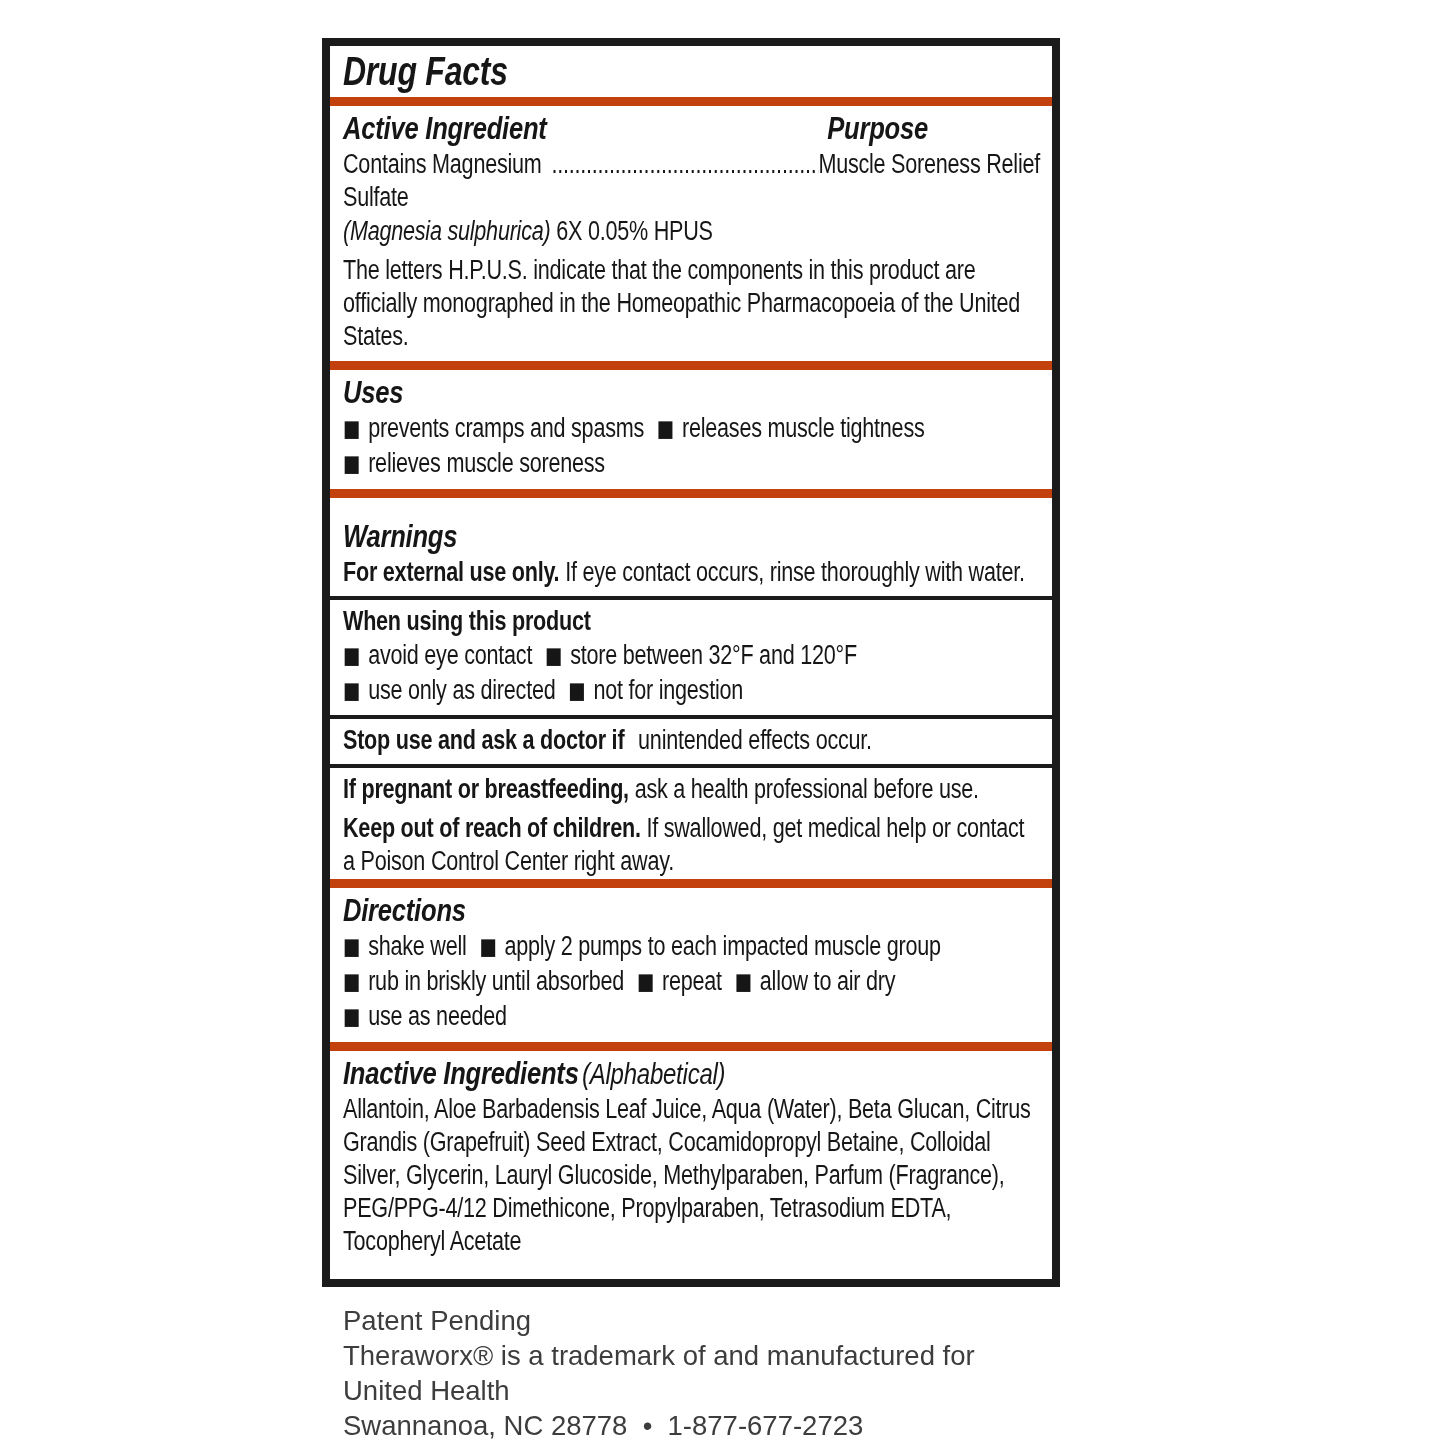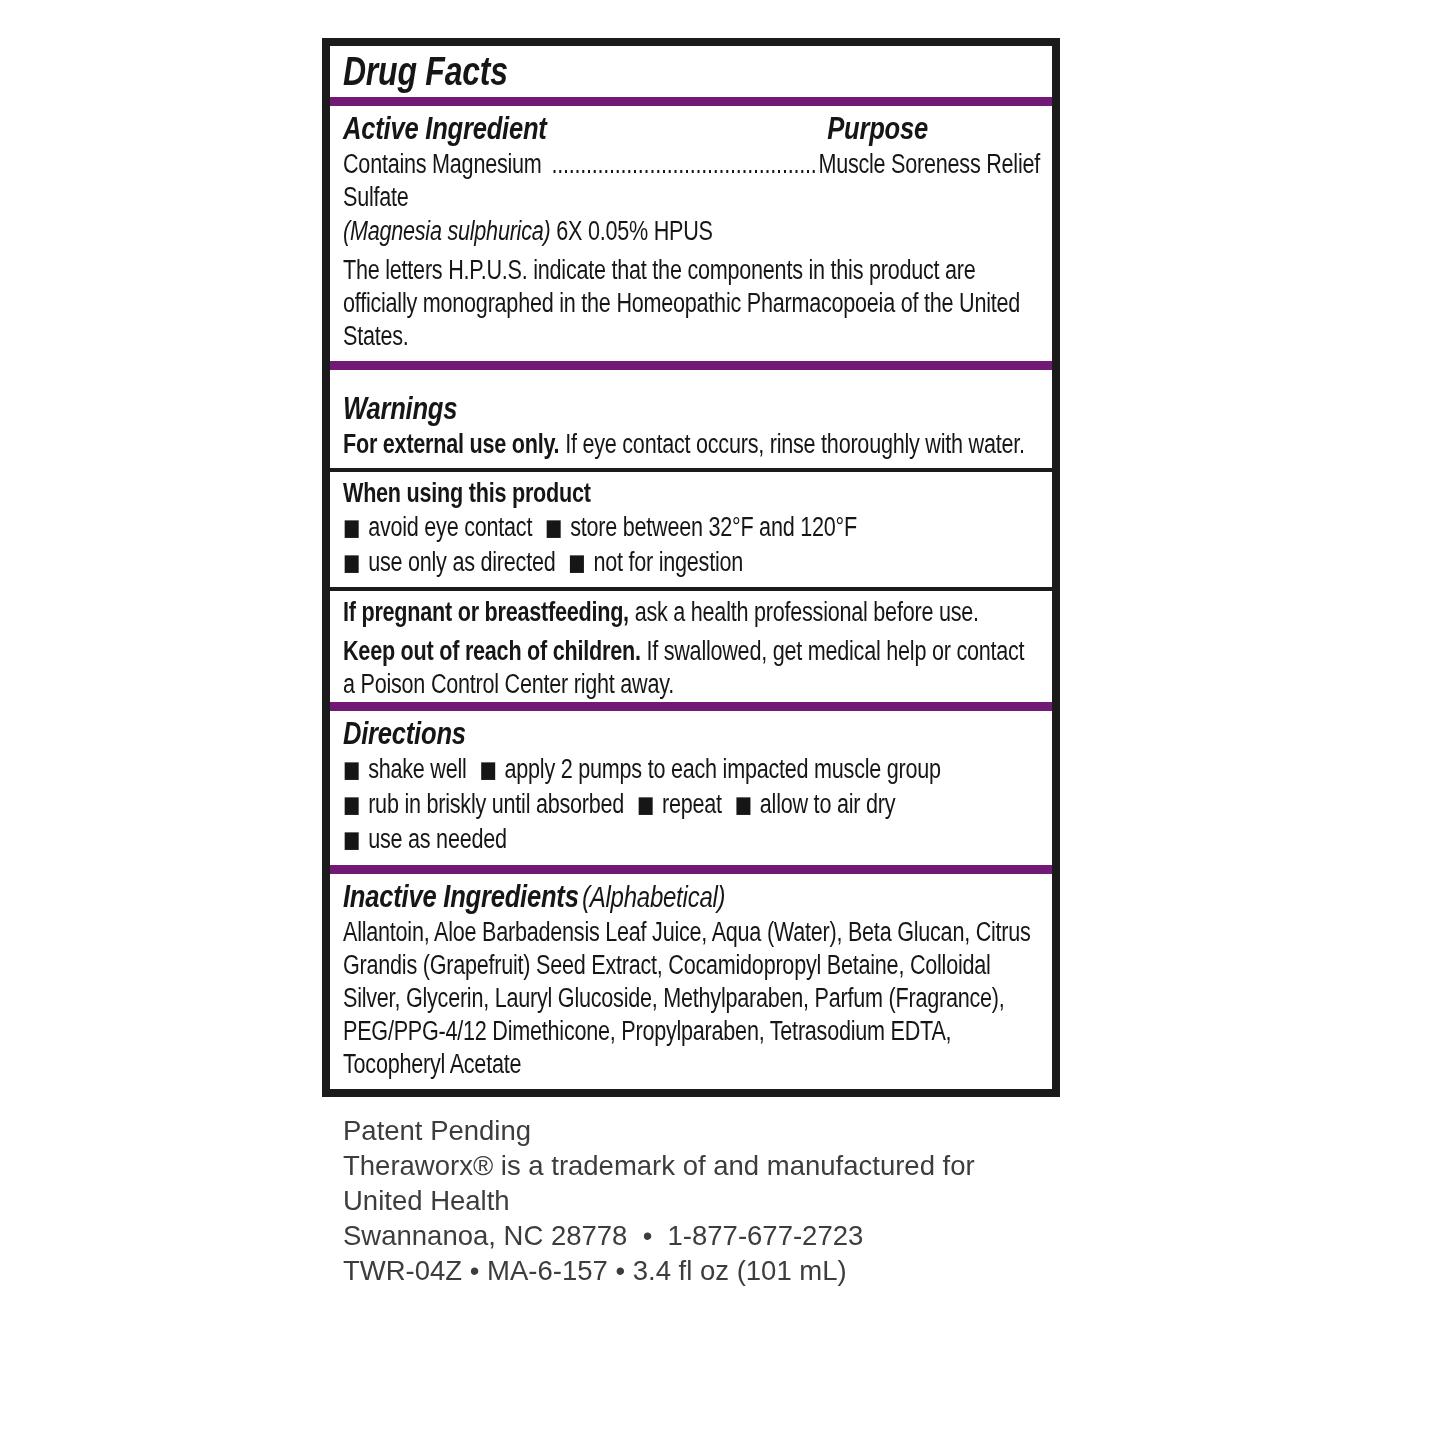--- a/index.html
+++ b/index.html
@@ -15,21 +15,21 @@
     position: relative;
   }
 
   .panel {
     margin: 38px 0 16px 322px;
     width: 738px;
     border: 8px solid #1b1b1b;
     background: #ffffff;
   }
 
-  .sec { border-top: 9px solid #701a75; }
+  .sec { border-top: 9px solid #c2410c; }
   .sec:first-child { border-top: 0; }
 
   .pad  { padding: 3px 12px 7px 13px; }
   .pad-title { padding: 2px 12px 3px 13px; }
 
   
   .cx {
     transform: scaleX(0.8);
     transform-origin: 0 0;
     width: 125%;
@@ -121,40 +121,57 @@
         <span class="rightcol">Muscle Soreness Relief</span>
       </div>
       <div class="row cx">
         <span class="it">(Magnesia sulphurica)</span>
         <span>6X 0.05% HPUS</span>
       </div>
       <div class="para cx mt6">The letters H.P.U.S. indicate that the components in this product are officially monographed in the Homeopathic Pharmacopoeia of the United States.</div>
     </div>
   </section>
 
+  <section class="sec">
+    <div class="pad">
+      <div class="h2 cx">Uses</div>
+      <div class="row cx">
+        <span class="sq">■</span><span>prevents cramps and spasms</span><span class="sq mid">■</span><span>releases muscle tightness</span>
+      </div>
+      <div class="row cx">
+        <span class="sq">■</span><span>relieves muscle soreness</span>
+      </div>
+    </div>
+  </section>
 
   <section class="sec">
     <div class="part">
       <div class="h2 cx">Warnings</div>
       <div class="para cx">
         <span class="b">For external use only.</span>
         <span>If eye contact occurs, rinse thoroughly with water.</span>
       </div>
     </div>
 
     <div class="part">
       <div class="bold-head cx">When using this product</div>
       <div class="row cx">
         <span class="sq">■</span><span>avoid eye contact</span><span class="sq mid">■</span><span>store between 32°F and 120°F</span>
       </div>
       <div class="row cx">
         <span class="sq">■</span><span>use only as directed</span><span class="sq mid">■</span><span>not for ingestion</span>
       </div>
     </div>
 
+    <div class="part">
+      <div class="para cx">
+        <span class="b">Stop use and ask a doctor if</span>
+        <span class="gap">unintended effects occur.</span>
+      </div>
+    </div>
 
     <div class="part last">
       <div class="para cx">
         <span class="b">If pregnant or breastfeeding,</span>
         <span>ask a health professional before use.</span>
       </div>
       <div class="para cx mt6">
         <span class="b">Keep out of reach of children.</span>
         <span>If swallowed, get medical help or contact a Poison Control Center right away.</span>
       </div>
@@ -170,21 +187,21 @@
       <div class="row cx">
         <span class="sq">■</span><span>rub in briskly until absorbed</span><span class="sq mid">■</span><span>repeat</span><span class="sq mid">■</span><span>allow to air dry</span>
       </div>
       <div class="row cx">
         <span class="sq">■</span><span>use as needed</span>
       </div>
     </div>
   </section>
 
   <section class="sec">
-    <div class="pad" style="padding-bottom:7px;">
+    <div class="pad" style="padding-bottom:20px;">
       <div class="cx">
         <span class="h2">Inactive Ingredients</span>
         <span class="it" style="font-size:30px;">(Alphabetical)</span>
       </div>
       <div class="para cx">Allantoin, Aloe Barbadensis Leaf Juice, Aqua (Water), Beta Glucan, Citrus Grandis (Grapefruit) Seed Extract, Cocamidopropyl Betaine, Colloidal Silver, Glycerin, Lauryl Glucoside, Methylparaben, Parfum (Fragrance), PEG/PPG-4/12 Dimethicone, Propylparaben, Tetrasodium EDTA, Tocopheryl Acetate</div>
     </div>
   </section>
 
 </div>
 

